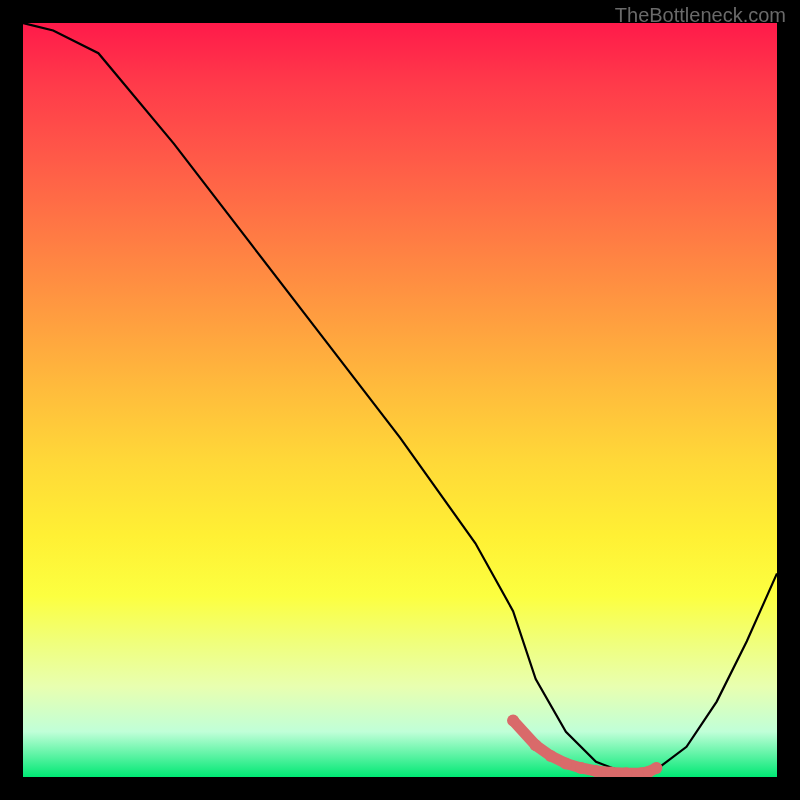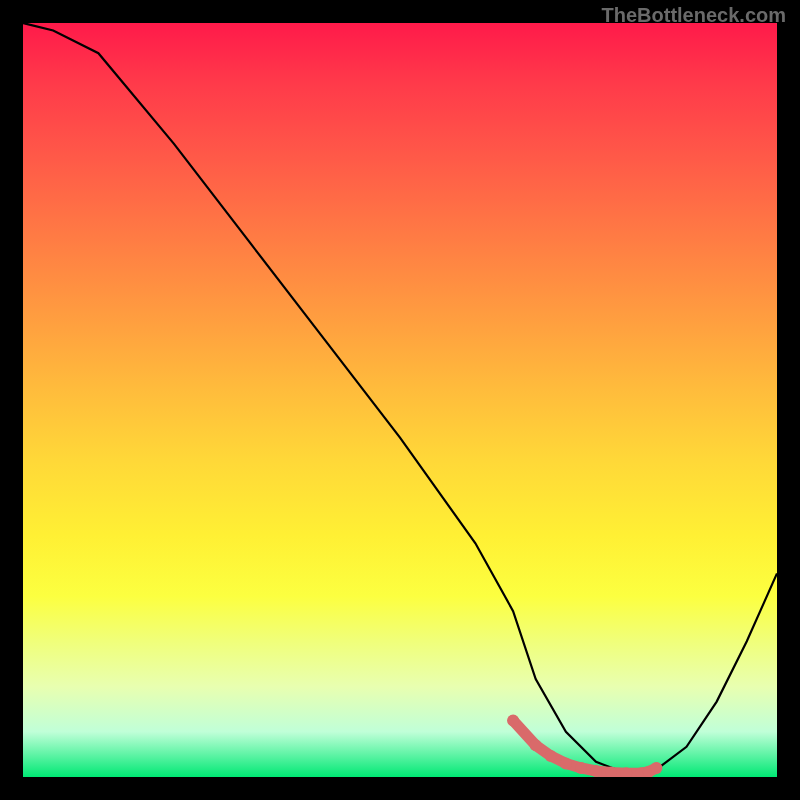--- a/index.html
+++ b/index.html
@@ -9,21 +9,21 @@
     background: #000;
     position: relative;
     font-family: Arial, sans-serif;
   }
   .watermark {
     position: absolute;
     top: 4px;
     right: 14px;
     color: #6a6a6a;
     font-size: 20px;
-    font-weight: bold;
+    font-weight: normal;
     z-index: 10;
     margin-left: 28px;
   }
   .plot-area {
     position: absolute;
     left: 23px;
     top: 23px;
     width: 754px;
     height: 754px;
     overflow: hidden;

